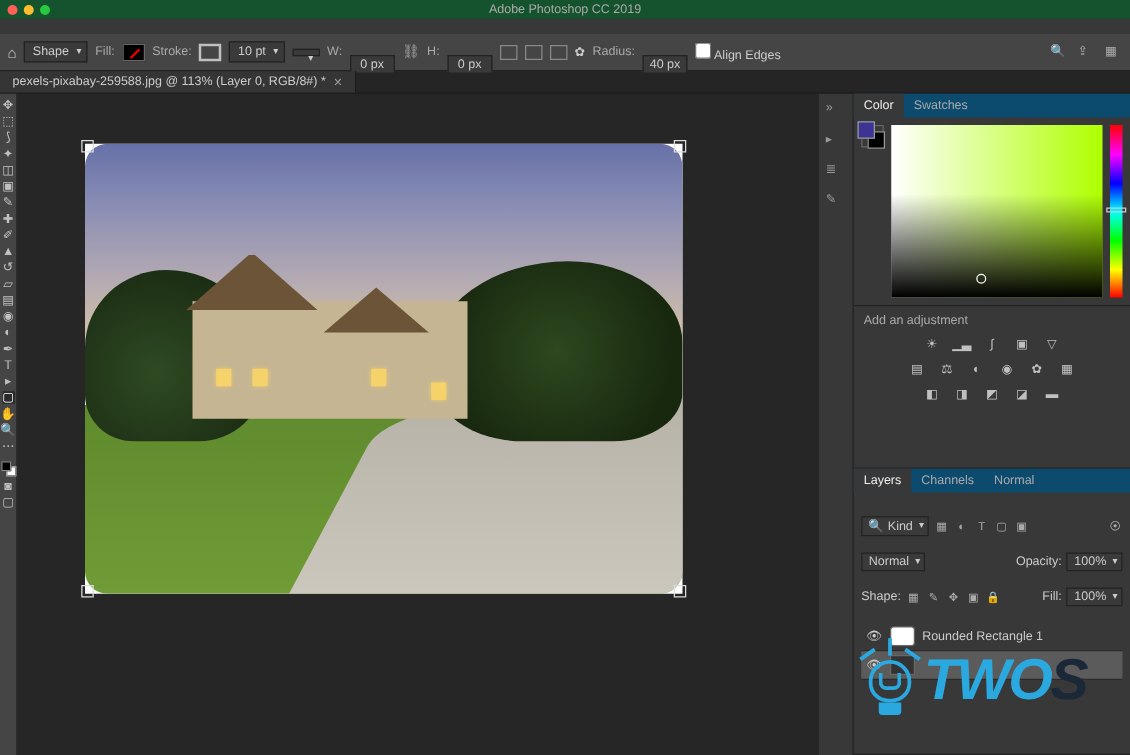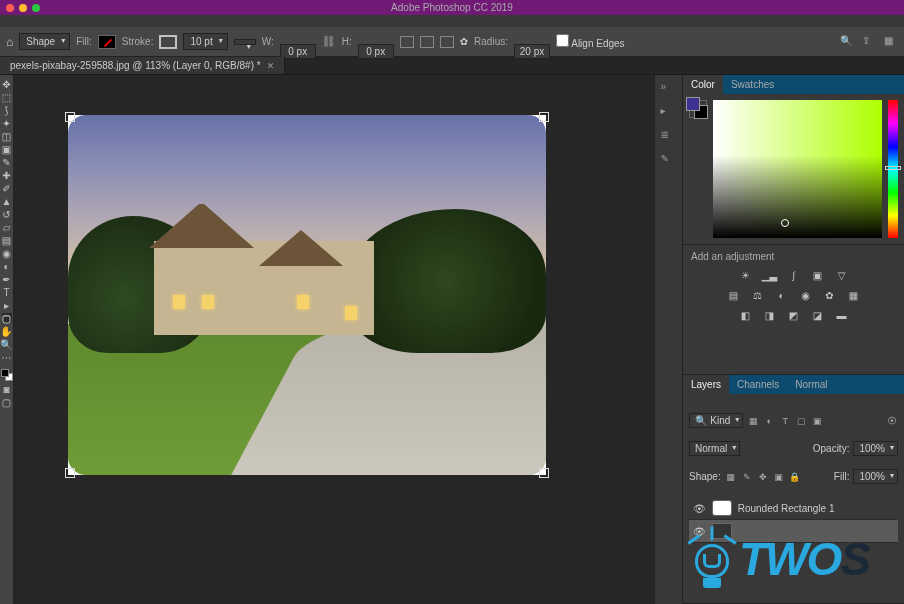--- a/index.html
+++ b/index.html
@@ -1,19 +1,19 @@
 <!DOCTYPE html>
 <html><head>
 <meta charset="utf-8">
 <style>
 * { margin: 0; padding: 0; box-sizing: border-box; font-family: "Helvetica Neue", Arial, sans-serif; }
 body { background: #323232; color: #ccc; font-size: 10px; overflow: hidden; width: 904px; height: 604px; position: relative; }
 
 
-.titlebar { height: 15px; background: #701a75; display: flex; align-items: center; padding: 0 6px; position: relative; }
+.titlebar { height: 15px; background: #14532d; display: flex; align-items: center; padding: 0 6px; position: relative; }
 .window-controls { display: flex; gap: 5px; }
 .window-dot { width: 8px; height: 8px; border-radius: 50%; }
 .dot-red { background: #ff5f57; }
 .dot-yellow { background: #febc2e; }
 .dot-green { background: #28c840; }
 .app-title { position: absolute; left: 50%; transform: translateX(-50%); color: #aaa; font-size: 10px; }
 
 
 .menubar { height: 12px; background: #383838; }
 
@@ -100,21 +100,21 @@
 .lrow .sel { background:#3a3a3a; border:1px solid #222; padding:1px 12px 1px 5px; position:relative; cursor:pointer; }
 .lrow .sel::after { content:"▾"; position:absolute; right:3px; font-size:8px; }
 .licn { width: 12px; height: 12px; color: #aaa; cursor: pointer; display:flex; align-items:center; justify-content:center; font-size:9px; }
 .layer { display: flex; align-items: center; gap: 6px; padding: 3px 4px; border-bottom: 1px solid #2b2b2b; }
 .layer.sel { background: #5b5b5b; }
 .eye { font-size: 10px; color: #ccc; cursor:pointer; }
 .thumb { width: 20px; height: 16px; background: #333; border: 1px solid #666; }
 .thumb.rnd { background: #fff; border-radius: 3px; }
 
 
-.watermark { position: absolute; right: 0; bottom: 0; width: 250px; height: 90px; display: flex; align-items: center; justify-content: center; gap: 4px; pointer-events: none; }
+.watermark { position: absolute; right: 0; bottom: 16px; width: 250px; height: 90px; display: flex; align-items: center; justify-content: center; gap: 4px; pointer-events: none; }
 .bulb { width: 46px; height: 58px; position: relative; }
 .bulb-glass { position:absolute; bottom:10px; left:6px; width:34px; height:34px; border:3px solid #2aa9e0; border-radius:50% 50% 46% 46%; }
 .bulb-fil { position:absolute; bottom:20px; left:14px; width:18px; height:14px; border-bottom:3px solid #2aa9e0; border-left:3px solid #2aa9e0; border-right:3px solid #2aa9e0; border-radius: 0 0 6px 6px; }
 .bulb-base { position:absolute; bottom:0; left:14px; width:18px; height:10px; background:#2aa9e0; border-radius: 0 0 3px 3px; }
 .ray { position:absolute; width:14px; height:3px; background:#2aa9e0; }
 .r1 { top:2px; left:16px; transform:rotate(90deg); }
 .r2 { top:8px; left:-2px; transform:rotate(-35deg); }
 .r3 { top:8px; right:-2px; transform:rotate(35deg); }
 .wm-text { font-size: 46px; font-weight: 800; font-style: italic; color: #2aa9e0; letter-spacing: -2px; }
 .wm-text span { color: #1a2838; }
@@ -145,21 +145,21 @@
   <span class="opt-label">W:</span>
   <span class="numfield">0 px</span>
   <span class="chain">⛓</span>
   <span class="opt-label">H:</span>
   <span class="numfield">0 px</span>
   <span class="alignicon"></span>
   <span class="alignicon"></span>
   <span class="alignicon"></span>
   <span>✿</span>
   <span class="opt-label">Radius:</span>
-  <span class="numfield">20 px</span>
+  <span class="numfield">40 px</span>
   <label><input type="checkbox" style=""> <span>Align Edges</span></label>
   <div class="spacer"></div>
   <div class="rightopts">
     <span class="icn">🔍</span>
     <span class="icn">⇪</span>
     <span class="icn">▦</span>
   </div>
 </div>
 
 <div class="doctabbar">

